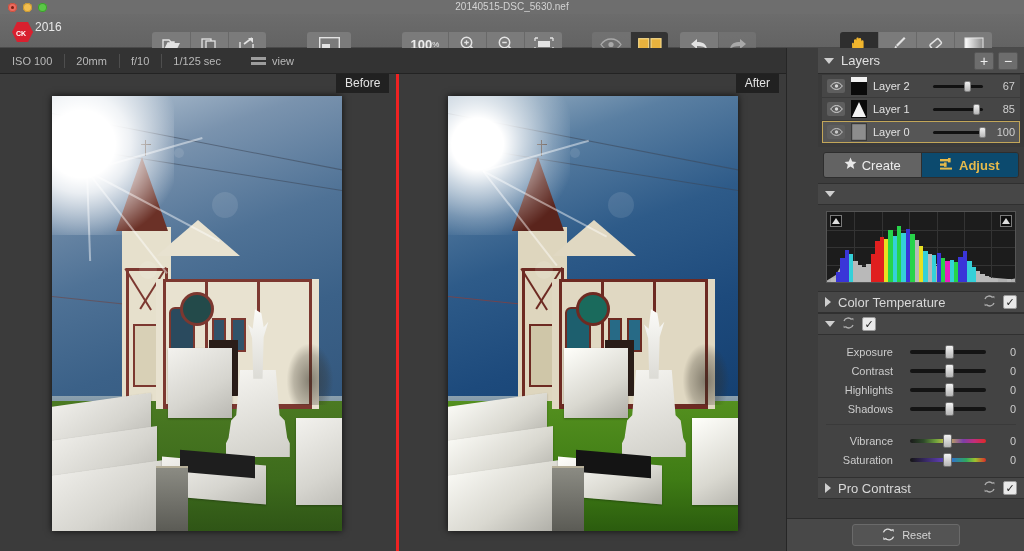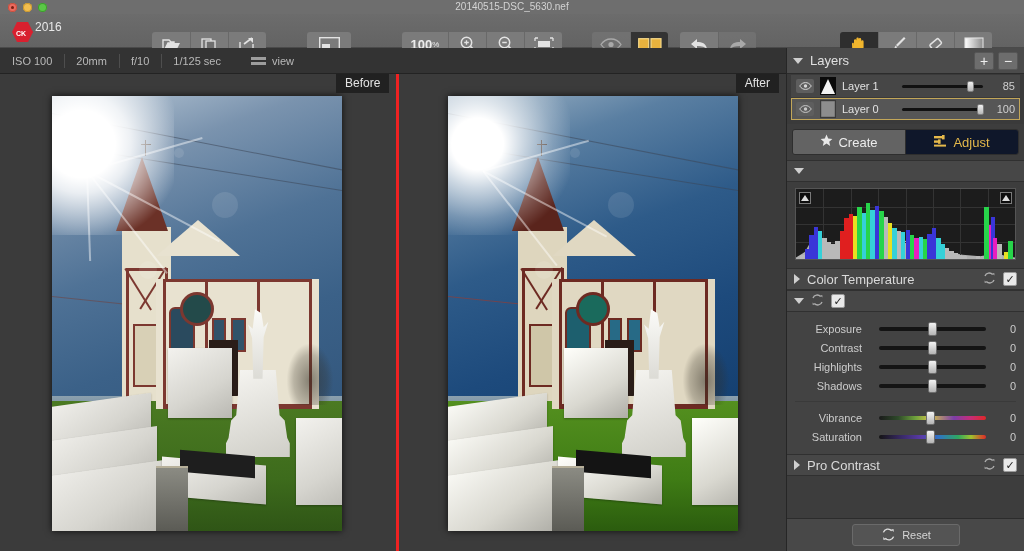--- a/index.html
+++ b/index.html
@@ -187,21 +187,21 @@
     border-top:2px solid #b7b09a;
   }
   .tree {
     position:absolute; right:3%; top:57%; width:16%; height:14%;
     background: radial-gradient(ellipse at 50% 60%, rgba(50,45,35,.55) 0%, rgba(50,45,35,.25) 50%, rgba(50,45,35,0) 72%);
   }
 
   
   .rightpanel {
     position:absolute; left:786px; top:48px; width:238px; height:503px;
-    background:#3d3d3d; border-left:1px solid #262626;
+    background:#3d3d3d; border-left:1px solid #262626;padding-left:31px;
   }
   .panel-header {
     height:26px; background:#4b4b4b; display:flex; align-items:center;
     padding:0 6px; border-bottom:1px solid #2c2c2c;
   }
   .tri { width:0;height:0; margin-right:7px; }
   .tri.down { border-left:5px solid transparent;border-right:5px solid transparent;border-top:6px solid #cfcfcf; }
   .tri.right{ border-top:5px solid transparent;border-bottom:5px solid transparent;border-left:6px solid #cfcfcf; }
   .panel-title { color:#e0e0e0; font-size:13px; flex:1; }
   .sqbtn {
@@ -224,21 +224,21 @@
     position:absolute; top:2px; width:7px; height:11px; border-radius:2px;
     background: linear-gradient(#f1f1f1,#b8b8b8); border:1px solid #7e7e7e;
   }
   .lval { color:#cfcfcf; font-size:11px; width:26px; text-align:right; }
 
   .seg-tabs { display:flex; margin:5px 5px 0 5px; border-radius:3px; overflow:hidden; border:1px solid #2e2e2e;}
   .seg {
     flex:1; height:24px; background:#636363; color:#ececec; font-size:13px;
     display:flex; align-items:center; justify-content:center; gap:5px; cursor:pointer;
   }
-  .seg.active { background:#0f172a; color:#e5b94b; }
+  .seg.active { background:#0c4a6e; color:#e5b94b;font-weight:bold; }
   .seg + .seg { border-left:1px solid #2e2e2e; }
 
   .section-head {
     height:22px; background:#474747; display:flex; align-items:center;
     padding:0 7px; border-top:1px solid #303030; border-bottom:1px solid #303030;
   }
   .section-head .stitle { flex:1; color:#d9d9d9; font-size:13px; }
   .refresh-ico { margin-right:7px; opacity:.8; }
   .chk {
     width:14px; height:14px; background:#e9e9e9; border:1px solid #9a9a9a; border-radius:2px;
@@ -558,20 +558,40 @@
   <div class="rightpanel">
 
     <div class="panel-header">
       <span class="tri down"></span>
       <span class="panel-title">Layers</span>
       <span class="sqbtn">+</span>
       <span class="sqbtn">−</span>
     </div>
 
     <div class="layers-list">
+      <div class="layer-row">
+        <span class="eye">
+          <svg width="13" height="8" viewBox="0 0 13 8">
+              <path d="M.7 4C2.5 1.3 4.6.6 6.5.6S10.5 1.3 12.3 4C10.5 6.7 8.4 7.4 6.5 7.4S2.5 6.7.7 4z" fill="none" stroke="#d8d8d8" stroke-width="1"></path>
+              <circle cx="6.5" cy="4" r="1.7" fill="#d8d8d8"></circle>
+            </svg>
+        </span>
+        <span class="thumb">
+          <svg width="16" height="18" viewBox="0 0 16 18">
+              <rect x="0" y="0" width="16" height="5" fill="#f2f2f2"></rect>
+              <rect x="0" y="5" width="16" height="13" fill="#0a0a0a"></rect>
+            </svg>
+        </span>
+        <span class="layer-name">Layer 2</span>
+        <span class="lslider">
+          <span class="track"></span>
+            <span class="knob" style="left:62%"></span>
+        </span>
+        <span class="lval">67</span>
+      </div>
       <div class="layer-row">
         <span class="eye">
           <svg width="13" height="8" viewBox="0 0 13 8">
               <path d="M.7 4C2.5 1.3 4.6.6 6.5.6S10.5 1.3 12.3 4C10.5 6.7 8.4 7.4 6.5 7.4S2.5 6.7.7 4z" fill="none" stroke="#d8d8d8" stroke-width="1"></path>
               <circle cx="6.5" cy="4" r="1.7" fill="#d8d8d8"></circle>
             </svg>
         </span>
         <span class="thumb">
           <svg width="16" height="18" viewBox="0 0 16 18">
               <rect width="16" height="18" fill="#0a0a0a"></rect>

